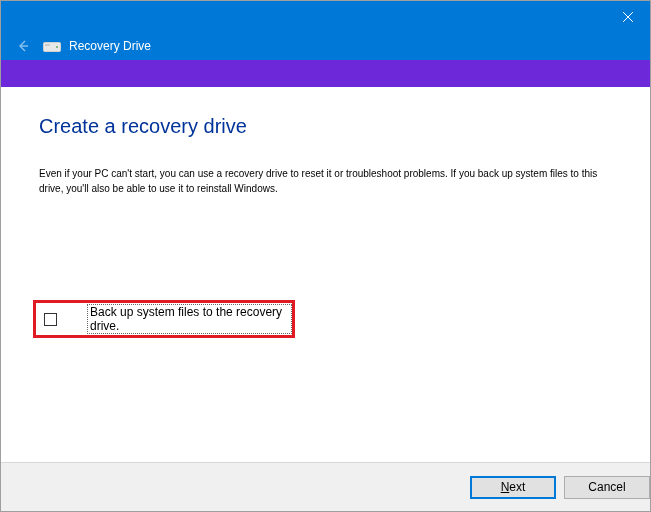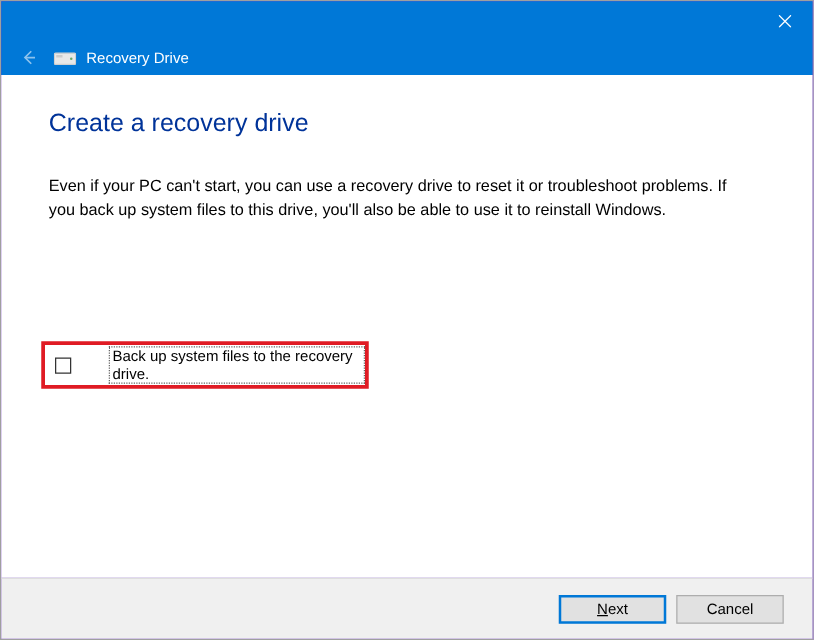--- a/index.html
+++ b/index.html
@@ -67,35 +67,36 @@
     display:inline-block;
   }
   .app-title {
     font-size: 12px;
     color: #ffffff;
   }
   .content-area {
     flex: 1;
     background: #ffffff;
     position: relative;
+    margin-top: 27px;
   }
   .page-heading {
     position: absolute;
     left: 38px;
     top: 28px;
     font-size: 20px;
     font-weight: 400;
     color: #003399;
   }
   .description {
     position: absolute;
     left: 38px;
     top: 80px;
     width: 560px;
-    font-size: 13px;
+    font-size: 10px;
     line-height: 1.45;
     color: #000000;
   }
   .highlight-box {
     position: absolute;
     left: 32px;
     top: 213px;
     width: 262px;
     height: 38px;
     border: 3px solid #e01b24;
@@ -121,21 +122,21 @@
     padding: 0 2px;
     line-height: 14px;
   }
   .footer {
     height: 48px;
     background: #f0f0f0;
     border-top: 1px solid #d8d8d8;
     display: flex;
     align-items: center;
     justify-content: flex-end;
-    padding-right: 23px;
+    padding-right: 0;
     gap: 8px;
   }
   .wiz-btn {
     min-width: 86px;
     height: 23px;
     font-size: 12px;
     background: #e1e1e1;
     border: 1px solid #adadad;
     display: flex;
     align-items: center;

